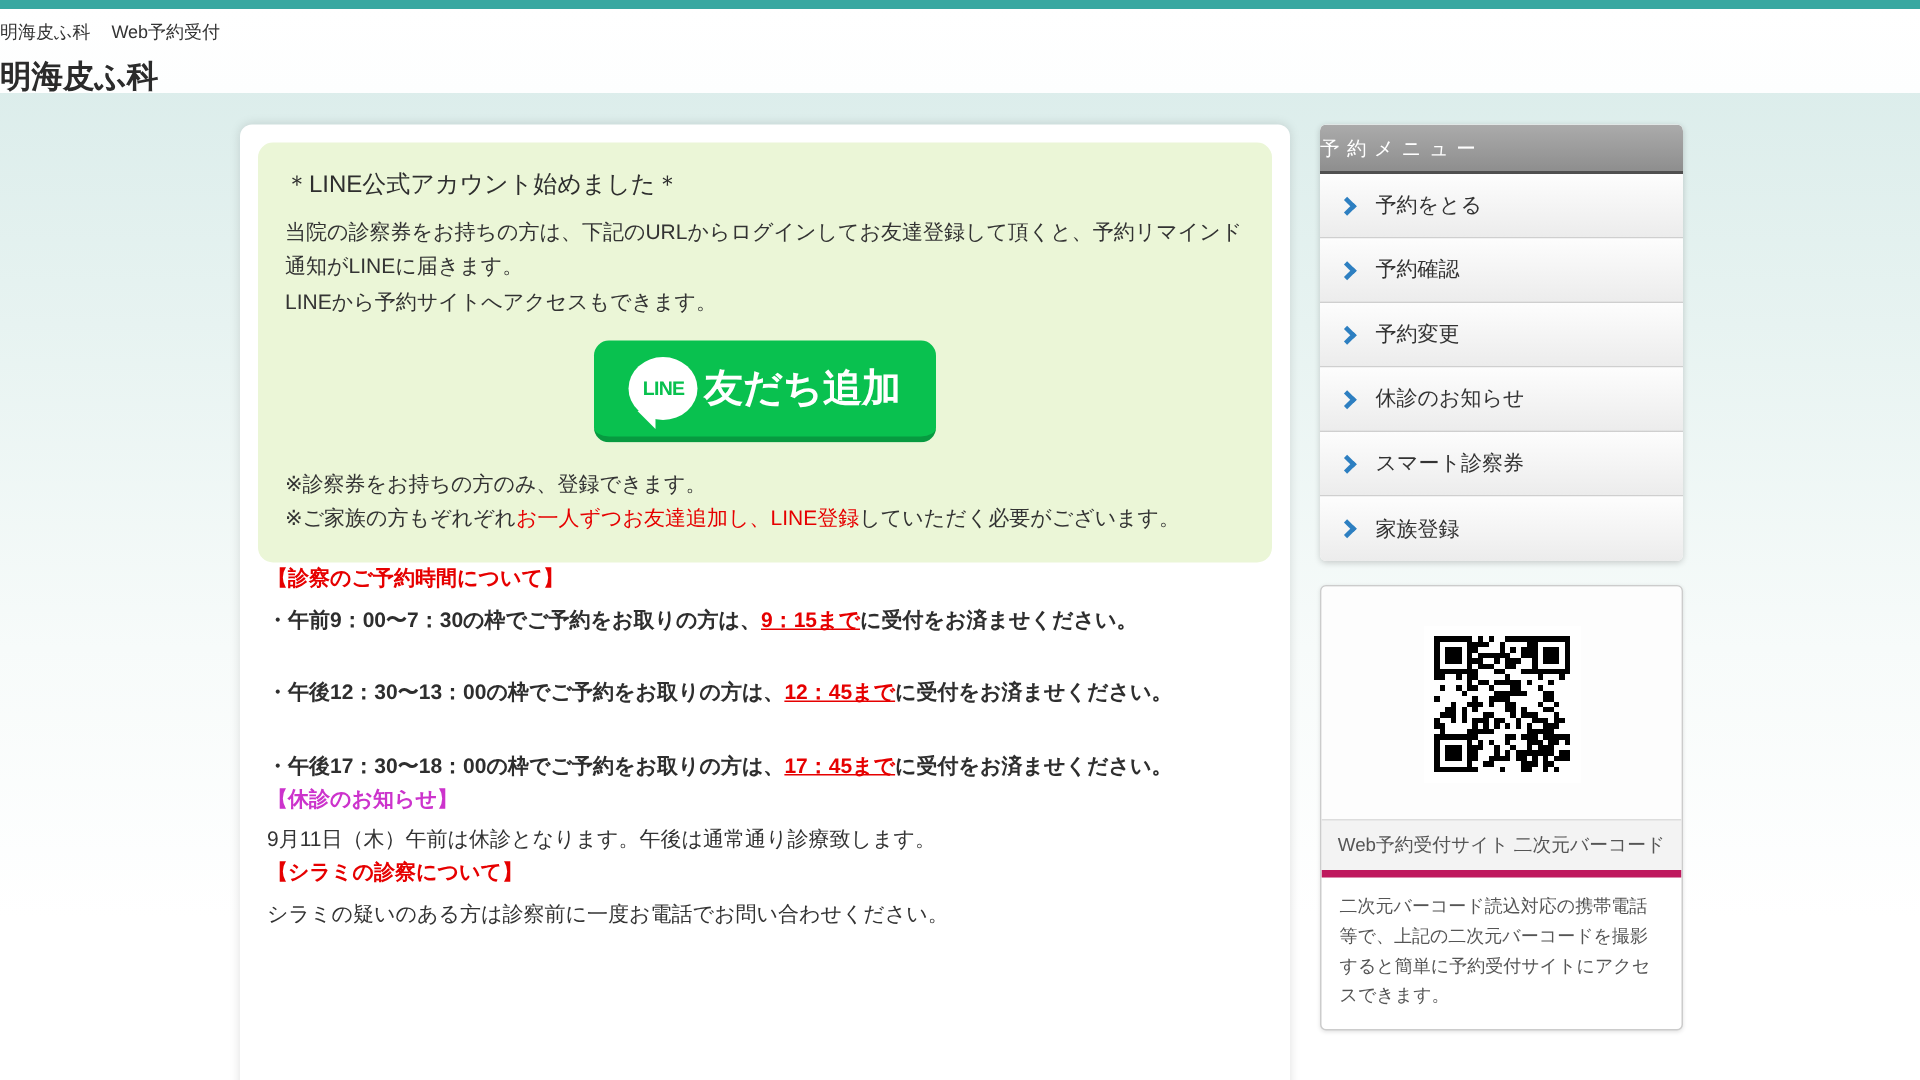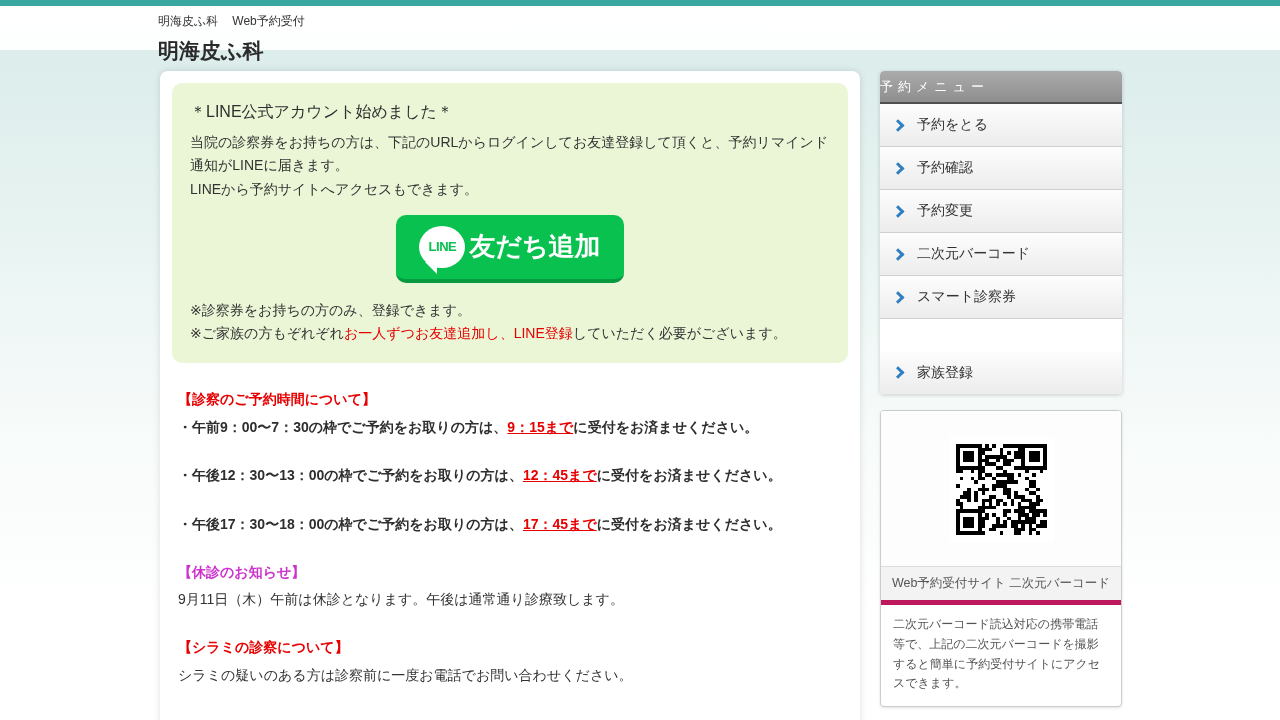--- a/index.html
+++ b/index.html
@@ -4,21 +4,21 @@
 <style>
   * { margin:0; padding:0; box-sizing:border-box; }
   html,body { width:1280px; height:720px; overflow:hidden; }
   body {
     font-family:"Liberation Sans","DejaVu Sans",sans-serif;
     background:linear-gradient(180deg,#d8ebe9 0%,#e7f3f1 30%,#f7fbfa 60%,#ffffff 85%);
     color:#333;
   }
   
   .topbar { height:6px; background:#38a8a1; }
-  .site-header { height:44px; background:linear-gradient(180deg,#ffffff,#fdfefe); padding-left:158px; }
+  .site-header { height:56px; background:linear-gradient(180deg,#ffffff,#fdfefe); }
   .crumbs { padding-top:7px; font-size:12px; color:#333; }
   .crumb-home { margin-right:14px; }
   .site-title { margin-top:7px; font-size:21px; font-weight:bold; color:#2b2b2b; }
   
   .content { display:flex; align-items:flex-start; padding:21px 0 0 160px; }
   .main-card {
     width:700px; min-height:660px; background:#fff;
     border-radius:8px 8px 0 0; box-shadow:0 0 7px rgba(0,0,0,.13);
     padding:12px 12px 20px 12px;
   }
@@ -40,21 +40,21 @@
   }
   .line-bubble::after {
     content:""; position:absolute; left:6px; bottom:-6px;
     width:0; height:0; border-style:solid; border-width:12px 0 0 12px;
     border-color:#fff transparent transparent transparent;
   }
   .line-bubble span { font-size:13px; font-weight:bold; color:#09c14f; letter-spacing:-0.5px; }
   .line-btn-label { color:#fff; font-size:26px; font-weight:bold; }
   .em-red { color:#e60000; }
   
-  .section { margin-top:26px; padding-left:6px; font-size:14px; line-height:1.55; }
+  .section { padding-left:6px; font-size:14px; line-height:1.55; }
   .section-heading { font-weight:bold; margin-bottom:6px; }
   .heading-red { color:#e60000; }
   .heading-magenta { color:#cc33cc; }
   .time-line { font-weight:bold; color:#2e2e2e; margin-bottom:27px; }
   .time-line:last-child { margin-bottom:0; }
   .time-em { color:#e60000; text-decoration:underline; }
   
   .sidebar { width:242px; margin-left:20px; }
   .menu-box {
     border-radius:4px; overflow:hidden; background:#fff;
@@ -66,21 +66,21 @@
     border-bottom:2px solid #4f4f4f;
     color:#fff; font-size:13px; letter-spacing:5px;
     border-radius:4px 4px 0 0;
   }
   .menu-item {
     height:43px; display:flex; align-items:center; padding-left:15px;
     background:linear-gradient(180deg,#fdfdfd,#ececec);
     border-bottom:1px solid #cfcfcf; cursor:pointer;
     font-size:14px; color:#333;
   }
-  .menu-item:last-child { border-bottom:none;margin-top:32px; }
+  .menu-item:last-child { border-bottom:none; }
   .chevron {
     width:9px; height:9px; margin-right:13px; flex:0 0 auto;
     border-top:3px solid #2d7fc1; border-right:3px solid #2d7fc1;
     transform:rotate(45deg) translate(-1px,1px);
   }
   .qr-box {
     margin-top:16px; background:#fff; border:1px solid #ccc; border-radius:4px;
     box-shadow:0 1px 3px rgba(0,0,0,.12); overflow:hidden;
   }
   .qr-area { background:#fdfdfd; padding:26px 0 24px 0; display:flex; justify-content:center; }
@@ -150,21 +150,21 @@
       <div class="menu-item">
         <span class="chevron"></span>
         <span>予約確認</span>
       </div>
       <div class="menu-item">
         <span class="chevron"></span>
         <span>予約変更</span>
       </div>
       <div class="menu-item">
         <span class="chevron"></span>
-        <span>二次元バーコード</span>
+        <span>休診のお知らせ</span>
       </div>
       <div class="menu-item">
         <span class="chevron"></span>
         <span>スマート診察券</span>
       </div>
       <div class="menu-item">
         <span class="chevron"></span>
         <span>家族登録</span>
       </div>
     </div>

